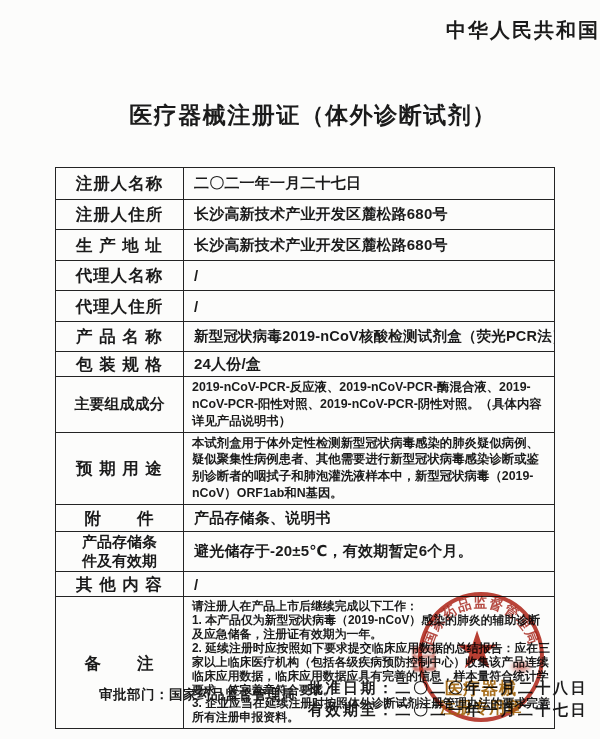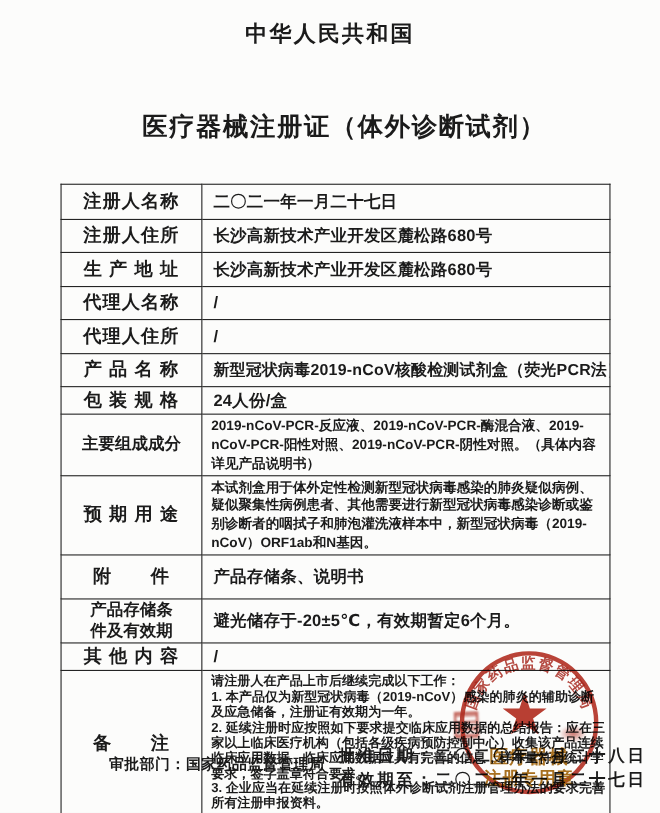--- a/index.html
+++ b/index.html
@@ -4,21 +4,21 @@
 <style>
   * { margin:0; padding:0; box-sizing:border-box; }
   html,body { background:#e8e8e8; }
   .page {
     position:relative; width:600px; height:739px; margin:0 auto;
     background:#fcfcfb; color:#1b1b1b; overflow:hidden;
     font-family:"Liberation Sans","DejaVu Sans",sans-serif;
   }
   .doc-title {
     position:absolute; top:17px; left:0; width:100%;
-    text-align:center; font-size:20px; font-weight:bold; letter-spacing:2px;
+    text-align:right; font-size:20px; font-weight:bold; letter-spacing:2px;
   }
   .doc-subtitle {
     position:absolute; top:100px; left:0; width:100%;
     text-align:center; font-size:23px; font-weight:bold; letter-spacing:1.5px;padding-left:26px;
   }
   .cert-line {
     position:absolute; top:148px; left:55px;
     font-size:13px; font-weight:bold; letter-spacing:0.3px;
   }
   table.cert {
@@ -37,21 +37,21 @@
     padding:2px 4px 2px 10px; letter-spacing:0.2px;
   }
   td.val.single { white-space:nowrap; }
   td.val.multi {
     font-size:12.4px; line-height:1.36; letter-spacing:0;
     padding:2px 3px 2px 8px; white-space:pre-wrap; vertical-align:middle;
   }
   td.val.remark { font-size:11.9px; line-height:1.17; padding:3px 3px 3px 8px; }
   tr.r1{height:32px} tr.r2{height:30px} tr.r3{height:31px} tr.r4{height:30px}
   tr.r5{height:31px} tr.r6{height:30px} tr.r7{height:25px} tr.r8{height:38px}
-  tr.r9{height:53px} tr.r10{height:40px} tr.r11{height:40px} tr.r12{height:25px}
+  tr.r9{height:53px} tr.r10{height:27px} tr.r11{height:40px} tr.r12{height:25px}
   tr.r13{height:107px}
   .footer-left {
     position:absolute; top:686px; left:55px;
     font-size:13.5px; font-weight:bold; letter-spacing:0.5px;padding-left:44px;
   }
   .footer-right { position:absolute; top:677px; left:308px; font-weight:bold; }
   .footer-right .fline { font-size:15px; letter-spacing:2.5px; line-height:22px; white-space:nowrap; }
   
   .stamp { position:absolute; inset:0; pointer-events:none; mix-blend-mode:multiply; }
   .seal-ring {

